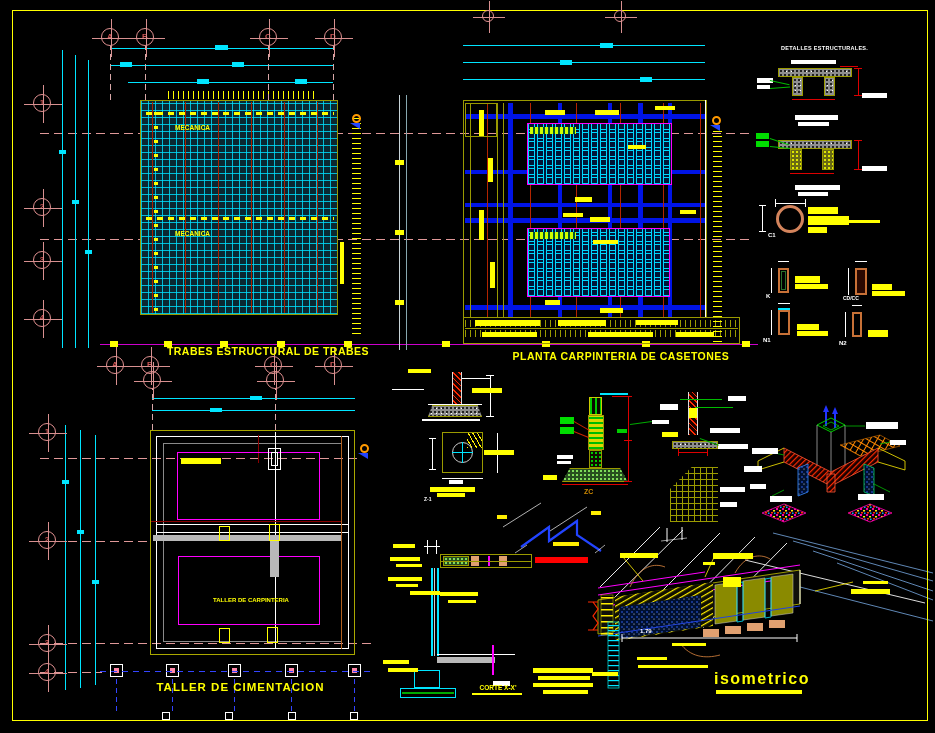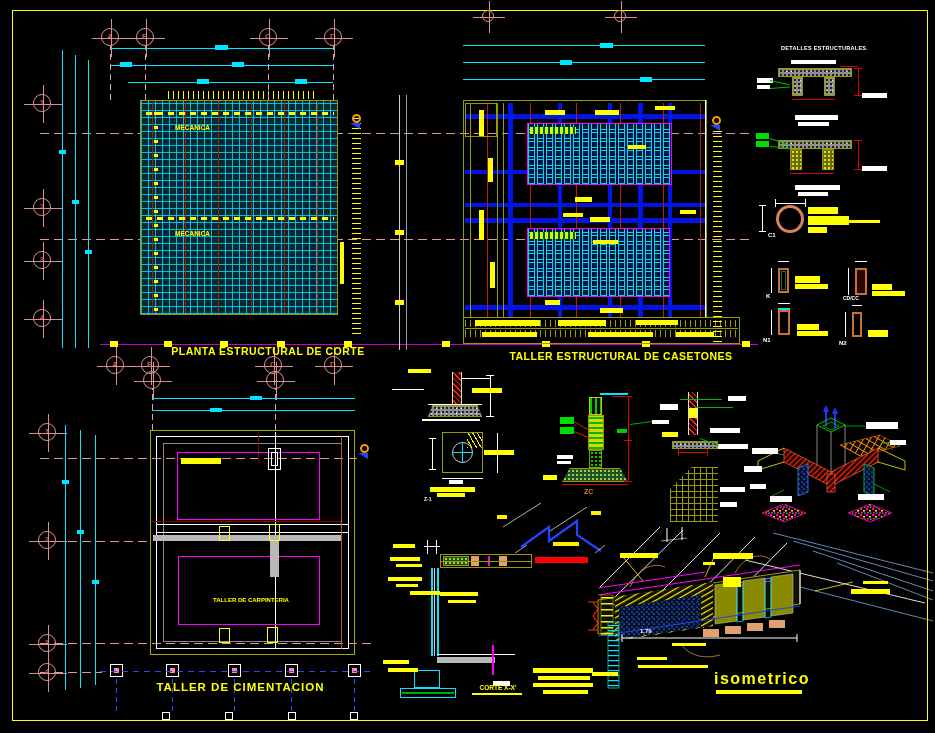--- a/index.html
+++ b/index.html
@@ -620,22 +620,22 @@
     <div class="bub" style="position: absolute; left: 482px; top: 10px; width: 12px; height: 12px; border: 1px solid rgb(224, 144, 144);">
       <div class="arm" style="left: -10px; top: 6px; width: 32px; height: 1px;"></div>
       <div class="arm" style="top: -10px; left: 6px; height: 32px; width: 1px;"></div>
       <span></span>
     </div>
     <div class="bub" style="position: absolute; left: 614px; top: 10px; width: 12px; height: 12px; border: 1px solid rgb(224, 144, 144);">
       <div class="arm" style="left: -10px; top: 6px; width: 32px; height: 1px;"></div>
       <div class="arm" style="top: -10px; left: 6px; height: 32px; width: 1px;"></div>
       <span></span>
     </div>
-    <div class="t" style="position: absolute; left: 158px; top: 346px; width: 220px; height: auto; color: rgb(255, 255, 0); font-size: 10.5px; font-weight: bold; letter-spacing: 0.5px; text-align: center;">PLANTA ESTRUCTURAL DE CORTE</div>
-    <div class="t" style="position: absolute; left: 492px; top: 351px; width: 258px; height: auto; color: rgb(255, 255, 0); font-size: 10.5px; font-weight: bold; letter-spacing: 0.5px; text-align: center;">TALLER ESTRUCTURAL DE CASETONES</div>
+    <div class="t" style="position: absolute; left: 158px; top: 346px; width: 220px; height: auto; color: rgb(255, 255, 0); font-size: 10.5px; font-weight: bold; letter-spacing: 0.5px; text-align: center;">TRABES ESTRUCTURAL DE TRABES</div>
+    <div class="t" style="position: absolute; left: 492px; top: 351px; width: 258px; height: auto; color: rgb(255, 255, 0); font-size: 10.5px; font-weight: bold; letter-spacing: 0.5px; text-align: center;">PLANTA CARPINTERIA DE CASETONES</div>
     <div class="t" style="position: absolute; left: 143px; top: 682px; width: 195px; height: auto; color: rgb(255, 255, 0); font-size: 11.5px; font-weight: bold; letter-spacing: 1px; text-align: center;">TALLER DE CIMENTACION</div>
     <div class="t" style="position: absolute; left: 714px; top: 671px; width: 130px; height: auto; color: rgb(255, 255, 0); font-size: 16px; font-weight: bold; letter-spacing: 1.5px; text-align: left;">isometrico</div>
     <div class="t" style="position: absolute; left: 472px; top: 685px; width: 52px; height: auto; color: rgb(255, 255, 0); font-size: 6.5px; font-weight: bold; text-align: center;">CORTE X-X'</div>
     <div class="t" style="position: absolute; left: 781px; top: 46px; width: 70px; height: auto; color: rgb(255, 255, 255); font-size: 5.5px; font-weight: bold; letter-spacing: 0.3px; text-align: left;">DETALLES ESTRUCTURALES.</div>
     <div class="t" style="position: absolute; left: 175px; top: 125px; height: auto; color: rgb(255, 255, 0); font-size: 6.5px; font-weight: bold; width: auto;">MECANICA</div>
     <div class="t" style="position: absolute; left: 175px; top: 231px; height: auto; color: rgb(255, 255, 0); font-size: 6.5px; font-weight: bold; width: auto;">MECANICA</div>
     <div class="t" style="position: absolute; left: 205px; top: 597px; width: 92px; height: auto; color: rgb(255, 255, 0); font-size: 6px; font-weight: bold; text-align: center;">TALLER DE CARPINTERIA</div>
     <div class="t" style="position: absolute; left: 768px; top: 232px; height: auto; color: rgb(255, 255, 255); font-size: 6px; font-weight: bold; width: auto;">C1</div>
     <div class="t" style="position: absolute; left: 766px; top: 293px; height: auto; color: rgb(255, 255, 255); font-size: 6px; font-weight: bold; width: auto;">K</div>
     <div class="t" style="position: absolute; left: 843px; top: 296px; height: auto; color: rgb(255, 255, 255); font-size: 5px; font-weight: bold; width: auto;">CD/CC</div>

